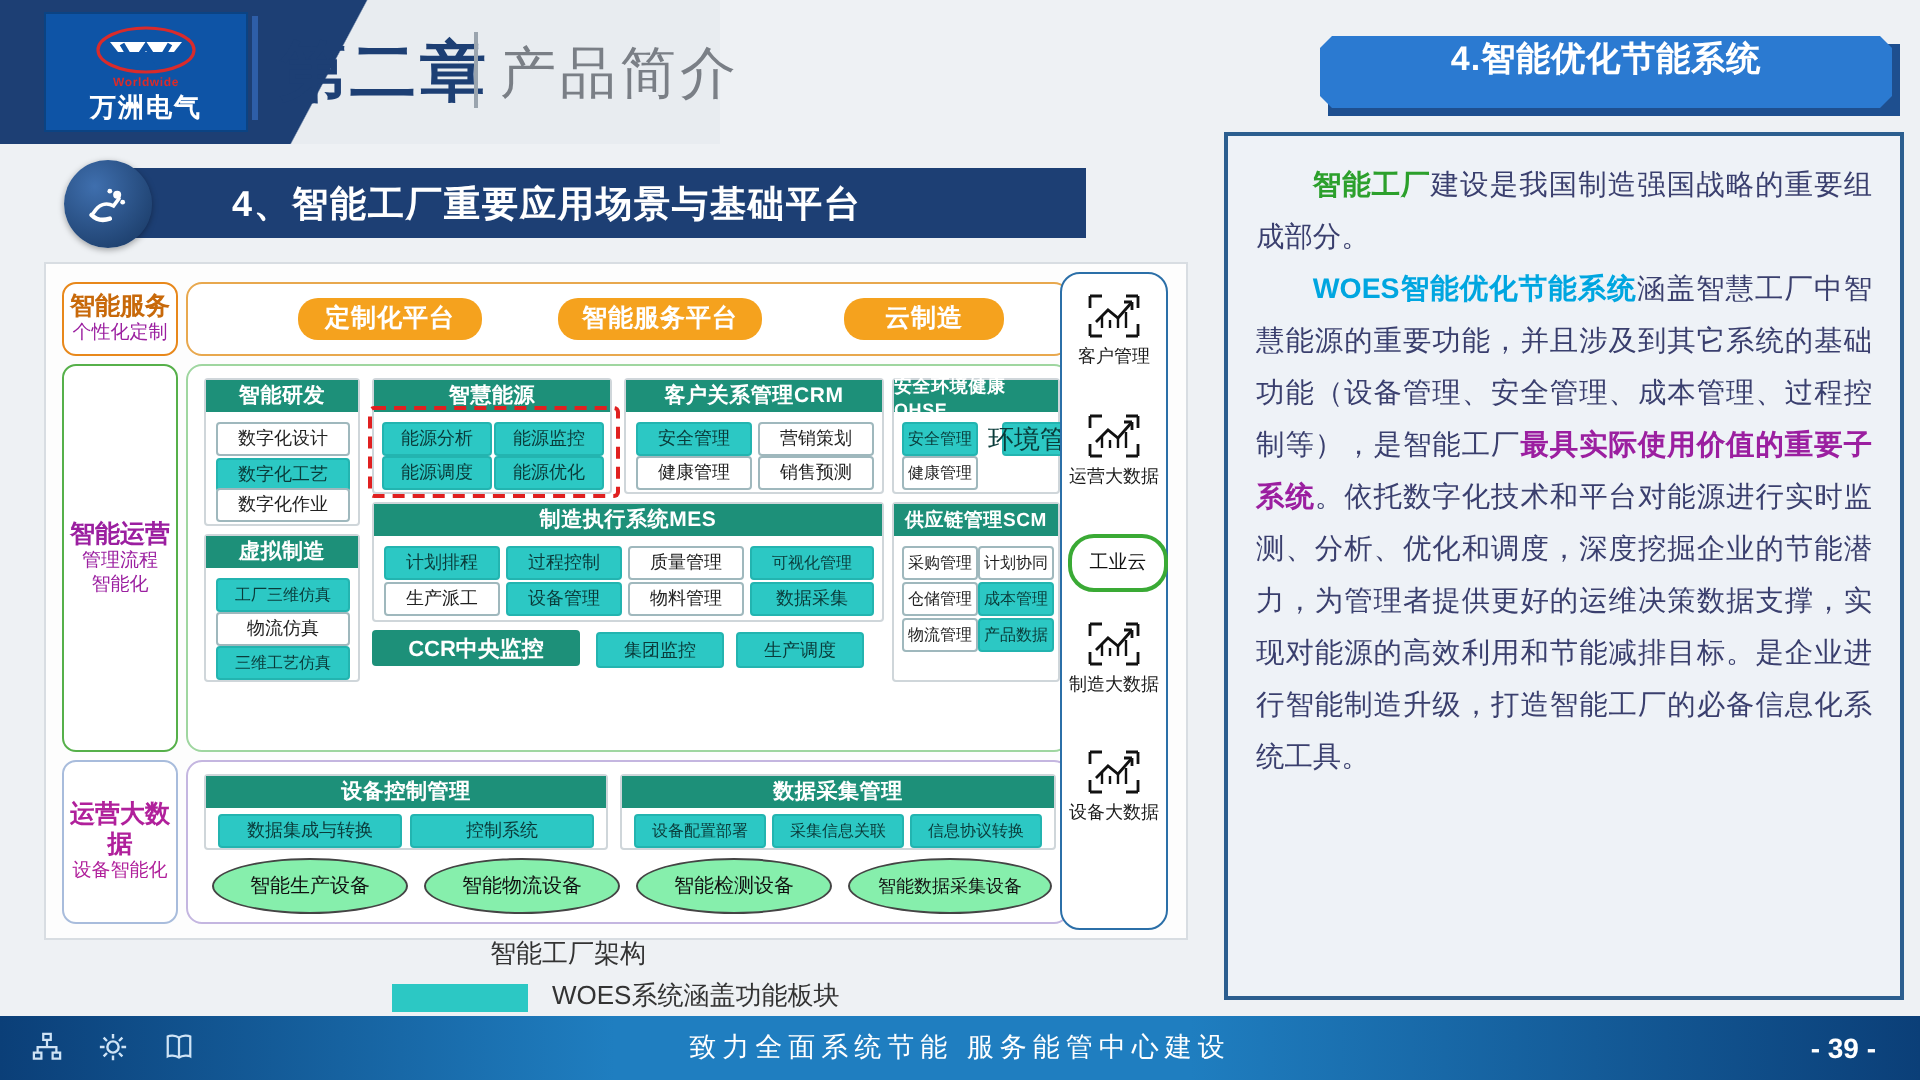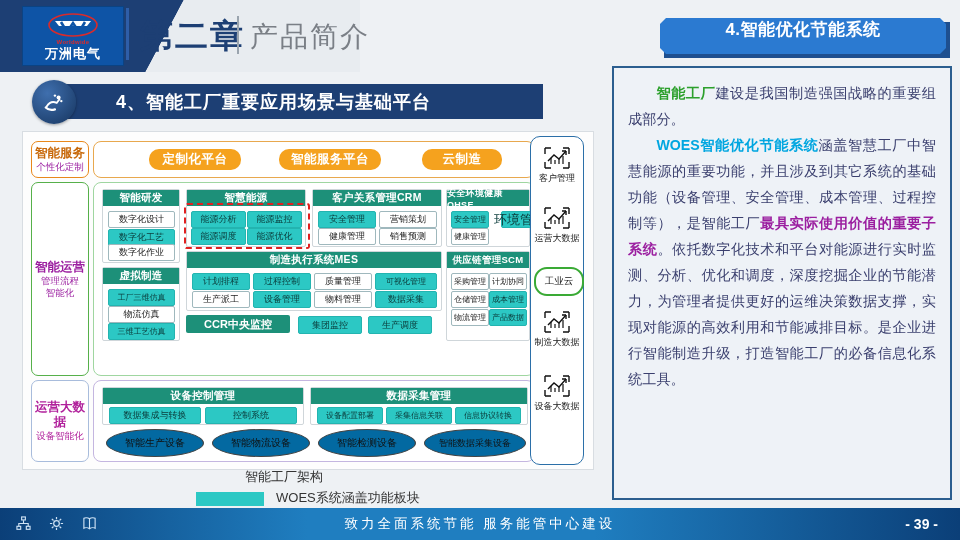--- a/index.html
+++ b/index.html
@@ -59,21 +59,21 @@
   .chip{position:absolute;height:15px;border:1px solid #9fb8bd;border-radius:2px;
      display:flex;align-items:center;justify-content:center;font-size:9px;color:#222;background:#fff;
      white-space:nowrap;}
   .chip.on{background:#2cc8c4;border-color:#23b4b0;color:#0a3b3a;}
   .dashbox{position:absolute;border:2px dashed #e02020;border-radius:3px;pointer-events:none;}
 
   .ccrbar{position:absolute;height:18px;background:#1d9079;border-radius:2px;display:flex;
      align-items:center;justify-content:center;color:#fff;font-size:11px;font-weight:bold;}
 
   .oval{position:absolute;height:26px;border:1px solid #444;border-radius:50%;
-     display:flex;align-items:center;justify-content:center;font-size:10px;color:#111;background:#0369a1;}
+     display:flex;align-items:center;justify-content:center;font-size:10px;color:#111;background:#86efac;}
 
   
   #rail{position:absolute;left:530px;top:136px;width:52px;height:327px;border:1px solid #2b6fa8;border-radius:10px;background:#fff;}
   .railitem{position:absolute;width:52px;display:flex;flex-direction:column;align-items:center;}
   .railitem .lbl{font-size:9px;color:#1a1a1a;margin-top:1px;white-space:nowrap;}
   .cloudbtn{position:absolute;width:46px;height:25px;left:3px;border:2px solid #3aaa35;border-radius:13px;
      background:#fff;display:flex;align-items:center;justify-content:center;font-size:9.5px;color:#111;}
 
   
   #legend-title{position:absolute;left:245px;top:468px;font-size:13px;color:#333;}

